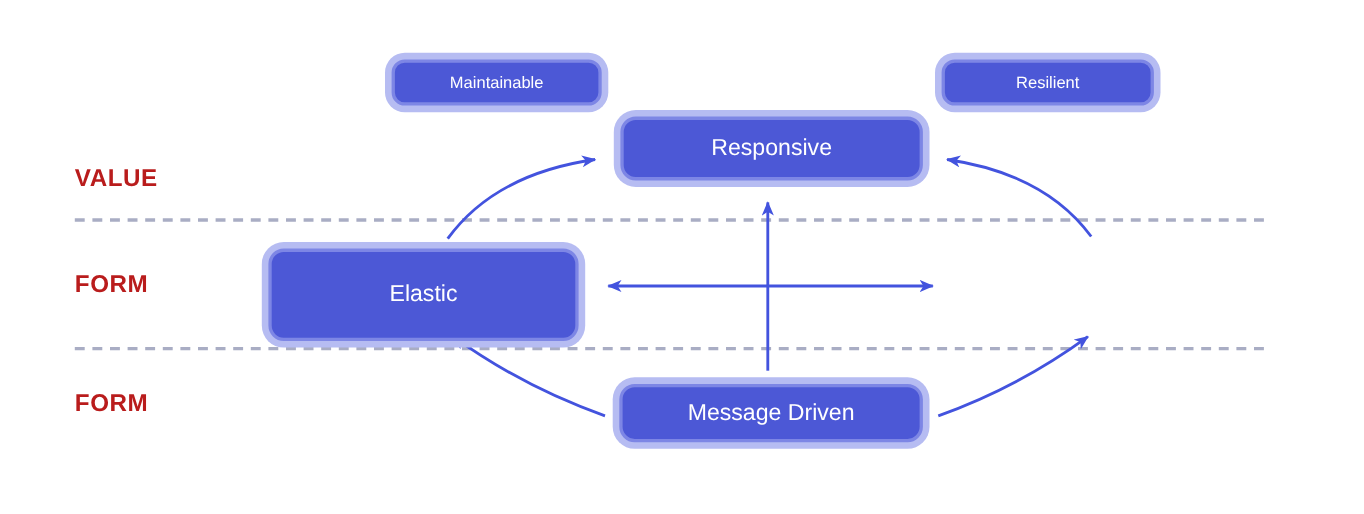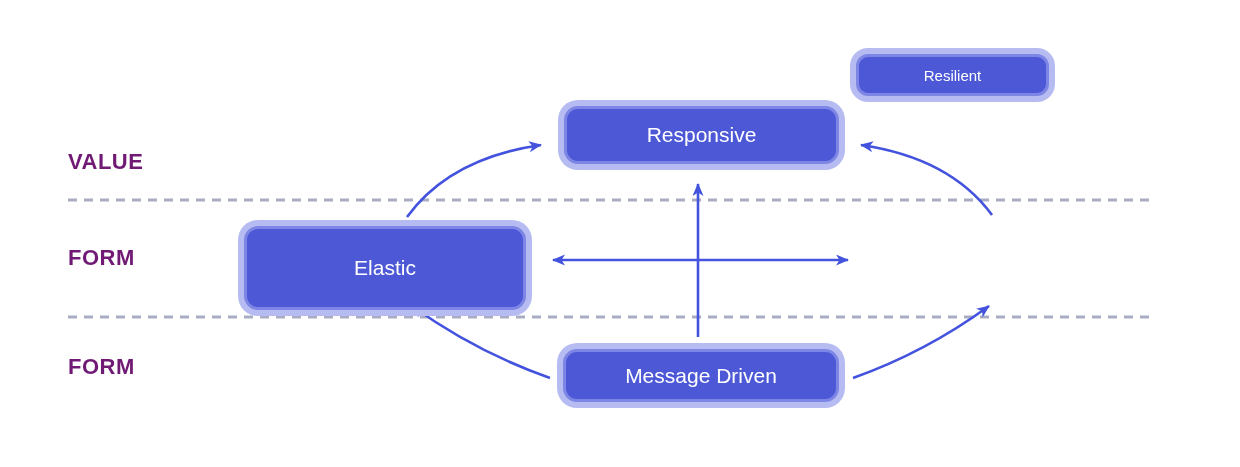--- a/index.html
+++ b/index.html
@@ -43,21 +43,21 @@
   .node-maintainable  { left: 356px; top:  54px; width: 191px; height: 42px; }
   .node-extensible    { left: 856px; top:  54px; width: 193px; height: 42px; }
   .node-responsive    { left: 564px; top: 106px; width: 275px; height: 58px; }
   .node-elastic       { left: 244px; top: 226px; width: 282px; height: 84px; }
   .node-resilient     { left: 876px; top: 226px; width: 281px; height: 65px; }
   .node-message-driven{ left: 563px; top: 349px; width: 276px; height: 53px; }
 
   .row-label {
     position: absolute;
     left: 68px;
-    color: #701a75;
+    color: #b91c1c;
     font-weight: bold;
     font-size: 22px;
     letter-spacing: 0.5px;
     z-index: 1;
   }
   .row-label-value { top: 149px; }
   .row-label-form  { top: 245px; }
   .row-label-means { top: 354px; }
 </style>
 </head>
@@ -88,20 +88,23 @@
 
     <path d="M 407,217 Q 450,158 541,145" fill="none" stroke="#4353de" stroke-width="2.6" marker-end="url(#ah)"></path>
 
     <path d="M 992,215 Q 950,158 861,145" fill="none" stroke="#4353de" stroke-width="2.6" marker-end="url(#ah)"></path>
 
     <path d="M 550,378 Q 476,352 412,306" fill="none" stroke="#4353de" stroke-width="2.6" marker-end="url(#ah)"></path>
 
     <path d="M 853,378 Q 926,352 989,306" fill="none" stroke="#4353de" stroke-width="2.6" marker-end="url(#ah)"></path>
   </svg>
 
+  <div class="node small node-maintainable">
+    <span>Maintainable</span>
+  </div>
 
   <div class="node small node-extensible">
     <span>Resilient</span>
   </div>
 
   <div class="node big node-responsive">
     <span>Responsive</span>
   </div>
 
   <div class="node big node-elastic">

